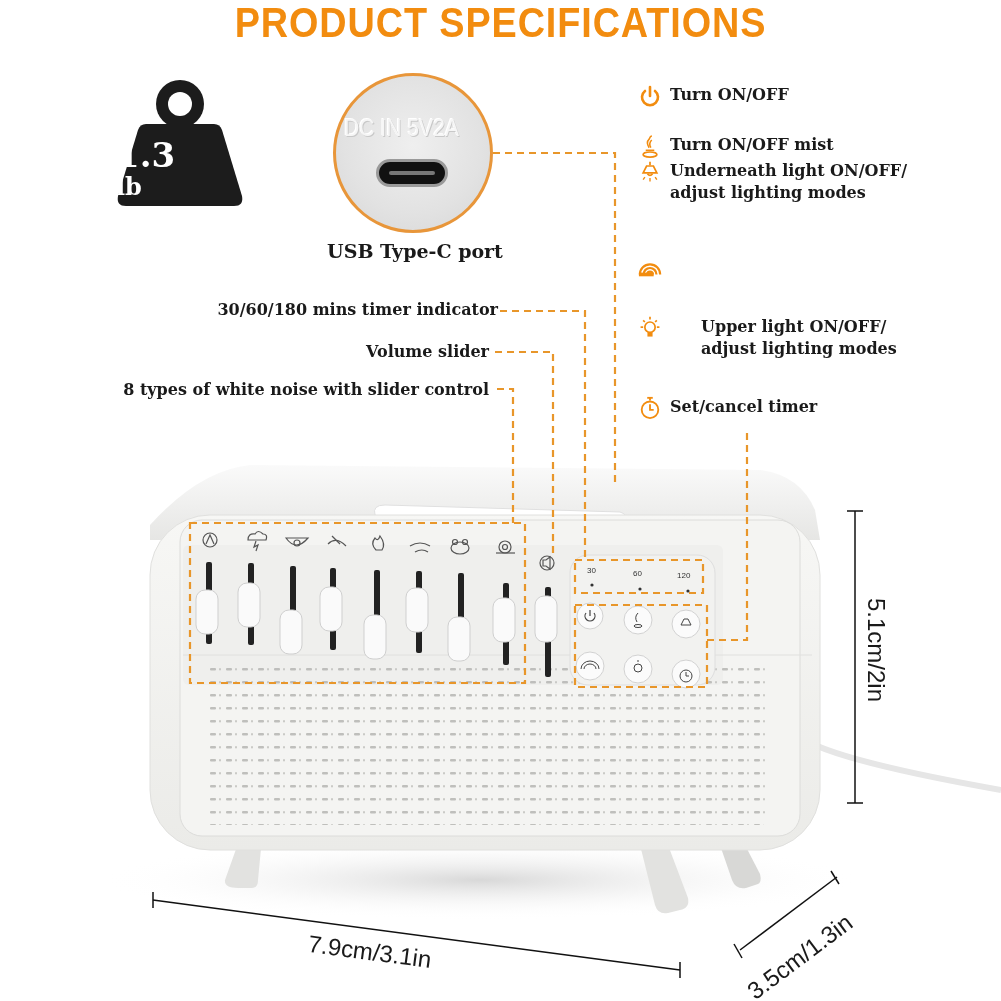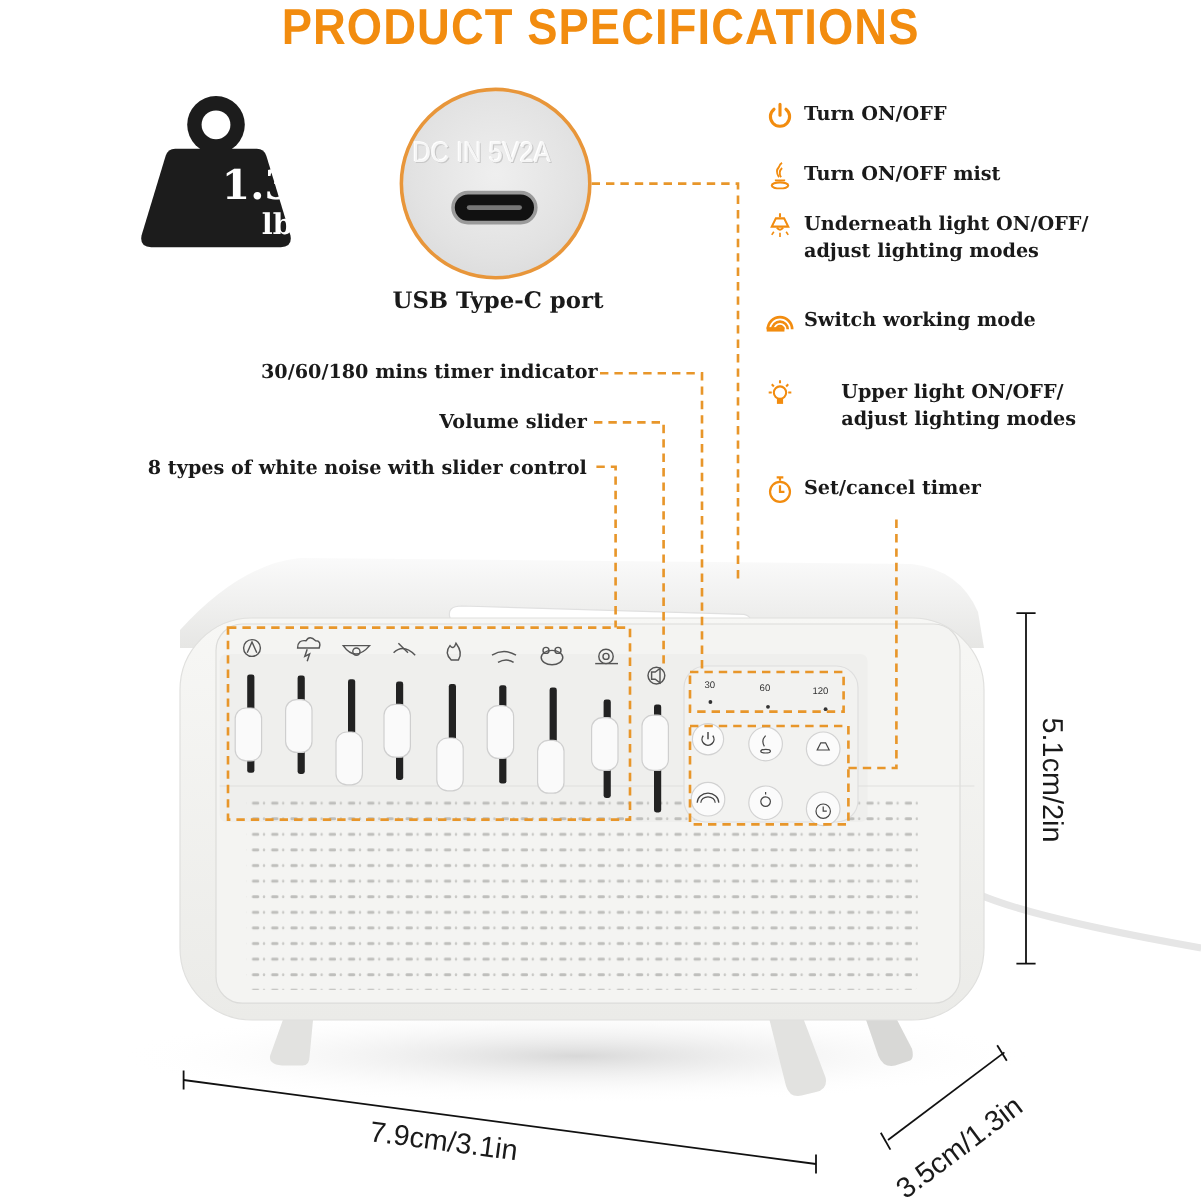--- a/index.html
+++ b/index.html
@@ -9,21 +9,21 @@
     .title {
       position: absolute; top: 0; left: 0; width: 1001px; height: 50px;
       text-align: center; font-family: "Liberation Sans", sans-serif; font-weight: 700;
       font-size: 42px; color: #f28c0f; letter-spacing: 1px; line-height: 46px;
       transform: scaleX(0.9); transform-origin: center;
     }
 
     
     .weight { position: absolute; left: 116px; top: 78px; width: 128px; height: 130px; }
     .weight-text {
-      position: absolute; left: 116px; top: 140px; width: 128px; text-align: right;
+      position: absolute; left: 116px; top: 140px; width: 128px; text-align: left;
       color: #fff; font-family: "DejaVu Serif", serif; font-weight: 700; line-height: 30px;
     }
     .weight-text .num { display: block; font-size: 34px; }
     .weight-text .unit { display: block; font-size: 24px; margin-top: 2px; }
 
     
     .usb-circle {
       position: absolute; left: 333px; top: 73px; width: 160px; height: 160px;
       border-radius: 50%; border: 3px solid #e8963a; overflow: hidden;
       background: radial-gradient(circle at 50% 45%, #efefef 0%, #e2e2e2 60%, #d6d6d6 100%);
@@ -294,21 +294,21 @@
 <div class="feature" style="top:134px;text-align:right;">
   <svg class="ficon" viewBox="0 0 24 28">
     <path d="M11 16 Q7 10 11 6 Q12 3 14 2" stroke="#f28c0f" stroke-width="1.8" fill="none"></path>
     <path d="M13 16 Q10 11 14 7" stroke="#f28c0f" stroke-width="1.8" fill="none"></path>
     <line x1="7" y1="19" x2="17" y2="19" stroke="#f28c0f" stroke-width="1.8"></line>
     <ellipse cx="12" cy="24" rx="8" ry="3" stroke="#f28c0f" stroke-width="2" fill="none"></ellipse>
   </svg>
   <span class="ftext">Turn ON/OFF mist</span>
 </div>
 
-<div class="feature" style="top:176px;justify-content:flex-end;">
+<div class="feature" style="top:160px;justify-content:flex-end;">
   <svg class="ficon" viewBox="0 0 24 28">
     <line x1="12" y1="2" x2="12" y2="6" stroke="#f28c0f" stroke-width="2"></line>
     <path d="M4 15 L8 7 H16 L20 15 Z" stroke="#f28c0f" stroke-width="2" fill="none"></path>
     <path d="M9 16 Q12 20 15 16" stroke="#f28c0f" stroke-width="2" fill="none"></path>
     <line x1="12" y1="21" x2="12" y2="25" stroke="#f28c0f" stroke-width="1.6"></line>
     <line x1="6" y1="20" x2="4" y2="23" stroke="#f28c0f" stroke-width="1.6"></line>
     <line x1="18" y1="20" x2="20" y2="23" stroke="#f28c0f" stroke-width="1.6"></line>
   </svg>
   <span class="ftext">
     <span>Underneath light ON/OFF/</span><br>
@@ -316,21 +316,20 @@
   </span>
 </div>
 
 <div class="feature" style="top:256px;">
   <svg class="ficon" viewBox="0 0 26 20">
     <path d="M2 17 A11 11 0 0 1 24 17" stroke="#f28c0f" stroke-width="2.4" fill="none"></path>
     <path d="M6 17 A7 7 0 0 1 20 17" stroke="#f28c0f" stroke-width="2.4" fill="none"></path>
     <path d="M10 17 A3 3 0 0 1 16 17" stroke="#f28c0f" stroke-width="2.4" fill="none"></path>
     <rect x="1" y="15" width="16" height="4" fill="#f28c0f"></rect>
   </svg>
-  <span class="ftext">Switch working mode</span>
 </div>
 
 <div class="feature" style="top:316px;gap:31px;">
   <svg class="ficon" viewBox="0 0 26 28">
     <circle cx="13" cy="13" r="6" stroke="#f28c0f" stroke-width="2" fill="none"></circle>
     <rect x="10" y="19" width="6" height="5" fill="#f28c0f"></rect>
     <line x1="13" y1="1" x2="13" y2="4" stroke="#f28c0f" stroke-width="2"></line>
     <line x1="2" y1="13" x2="5" y2="13" stroke="#f28c0f" stroke-width="2"></line>
     <line x1="21" y1="13" x2="24" y2="13" stroke="#f28c0f" stroke-width="2"></line>
     <line x1="5" y1="5" x2="7" y2="7" stroke="#f28c0f" stroke-width="2"></line>

